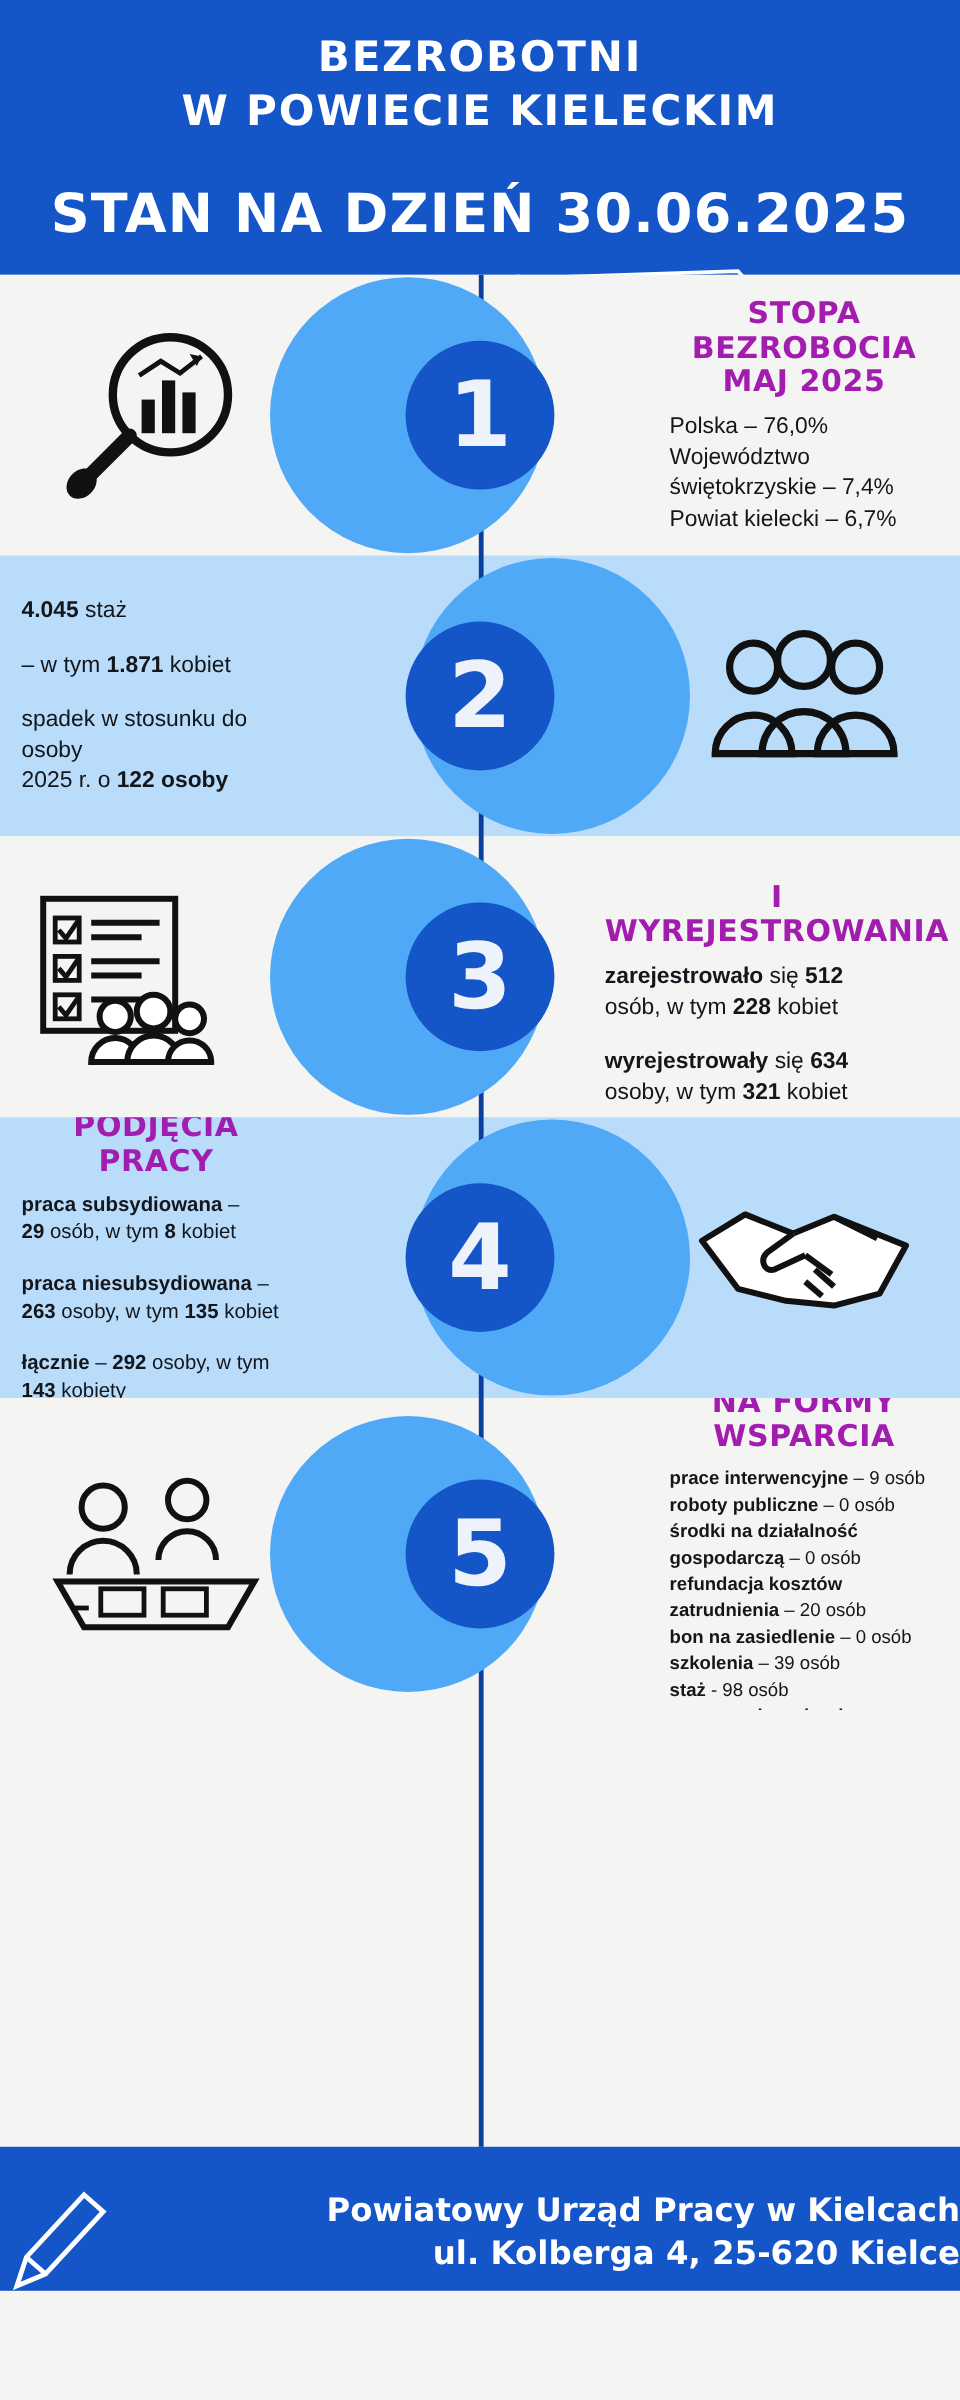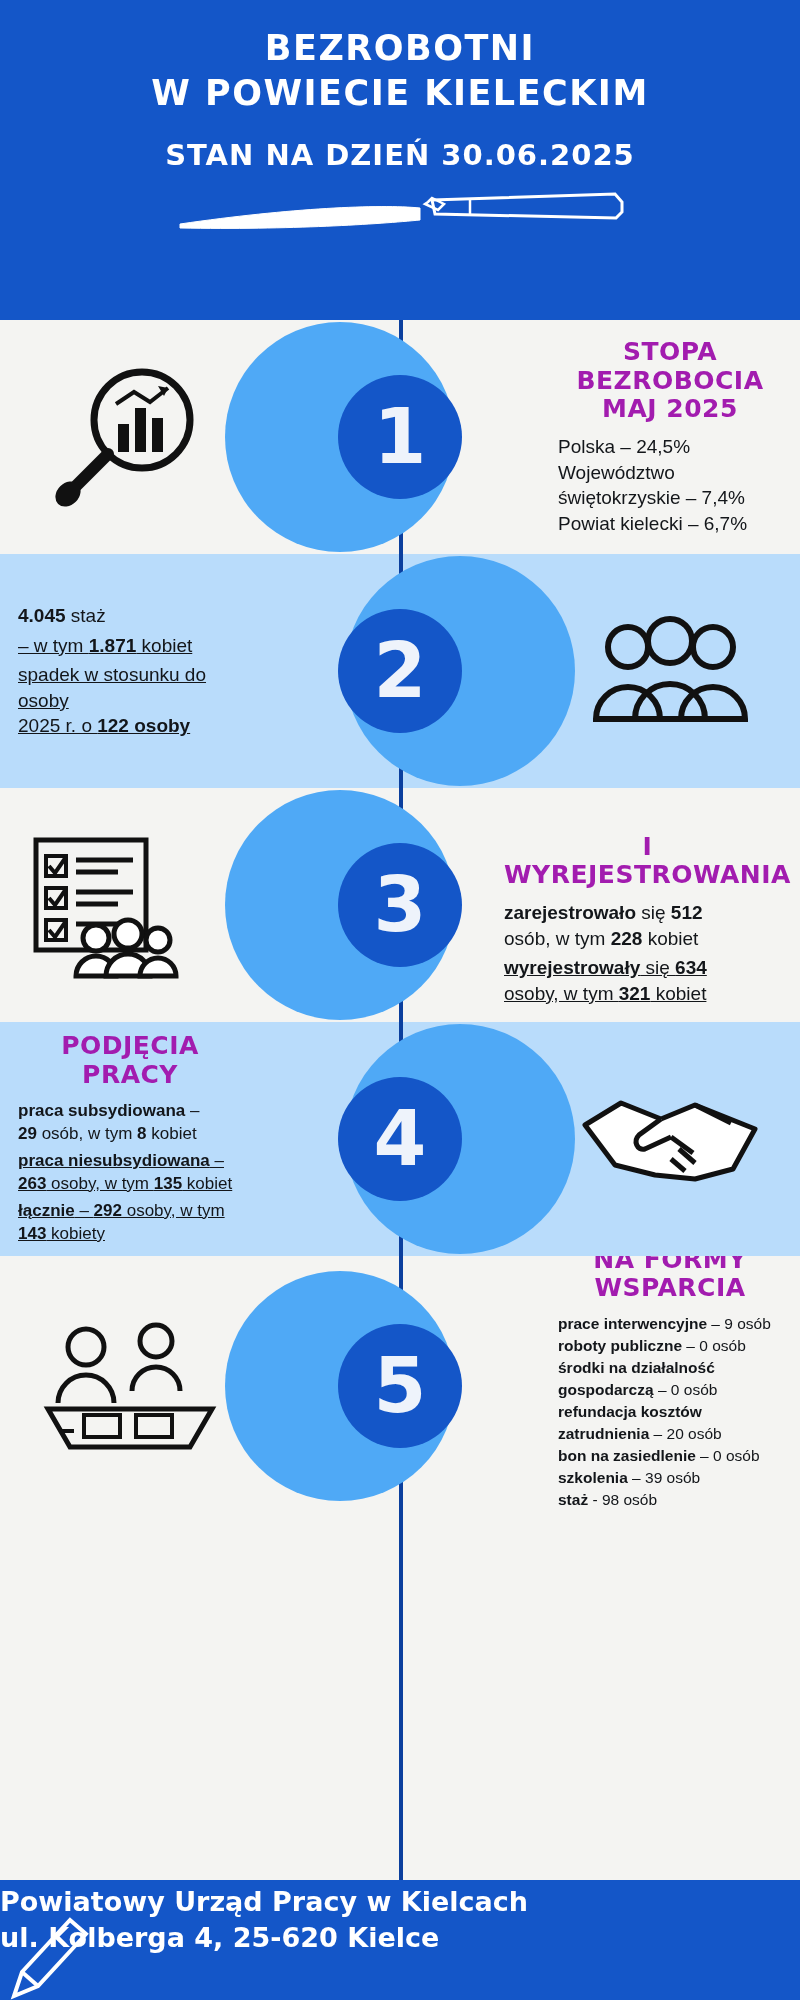--- a/index.html
+++ b/index.html
@@ -16,37 +16,37 @@
     overflow: hidden;
     background: #f4f4f2;
   }
 
   
   .header {
     background: #1456c8;
     color: #ffffff;
     padding: 26px 20px 18px 20px;
     text-align: center;
-    height: 320px;
+    height: 229px;
     position: relative;
   }
   .header h1 {
     font-family: "DejaVu Sans", sans-serif;
     font-weight: bold;
     font-size: 35px;
     letter-spacing: 1.5px;
     line-height: 1.28;
     text-transform: uppercase;
   }
   .header h2 {
     font-family: "DejaVu Sans", sans-serif;
     font-weight: bold;
-    font-size: 29px;
+    font-size: 45px;
     letter-spacing: 1px;
-    margin-top: 22px;
+    margin-top: 35px;
     text-transform: uppercase;
   }
   .pen-wrap {
     margin-top: 18px;
     display: flex;
     justify-content: center;
   }
 
   
   .rows {
@@ -135,29 +135,29 @@
   .title.center { text-align: center; }
 
   .body-text {
     color: #13161a;
     font-size: 19px;
     line-height: 1.34;
   }
   .body-text b { font-weight: bold; }
   .small { font-size: 17px; line-height: 1.35; }
   .xsmall { font-size: 15.5px; line-height: 1.42; }
-  .gap { margin-top: 4px; text-decoration: underline; }
+  .gap { margin-top: 20px; }
 
   
   .footer {
     background: #1456c8;
     color: #ffffff;
     height: 120px;
-    text-align: left;
-    padding-top: 4px;
+    text-align: right;
+    padding-top: 36px;
     position: relative;
     overflow: hidden;
   }
   .footer div {
     font-family: "DejaVu Sans", sans-serif;
     font-weight: bold;
     font-size: 27px;
     line-height: 1.35;
   }
   .footer-pen {
@@ -208,21 +208,21 @@
         </svg>
       </div>
 
       <div class="side right">
         <div class="title center">
           <span>STOPA</span><br>
           <span>BEZROBOCIA</span><br>
           <span>MAJ 2025</span>
         </div>
         <div class="body-text">
-          <div>Polska – 24,5%</div>
+          <div>Polska – 76,0%</div>
           <div>Województwo</div>
           <div>świętokrzyskie – 7,4%</div>
           <div>Powiat kielecki – 6,7%</div>
         </div>
       </div>
     </div>
 
     <div class="row blue">
       <div class="blob right"></div>
       <div class="numcircle">2</div>

